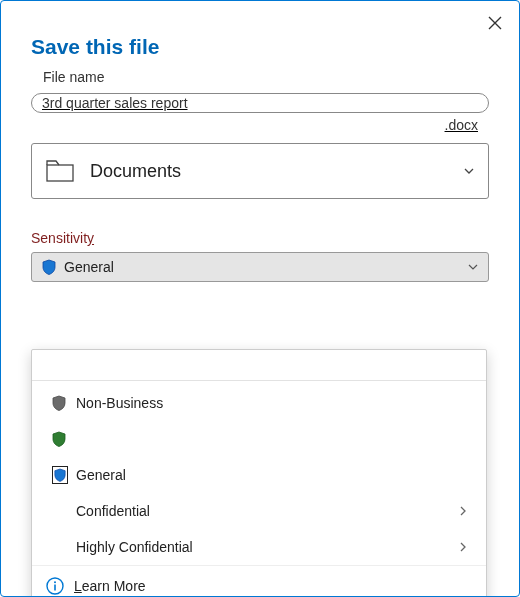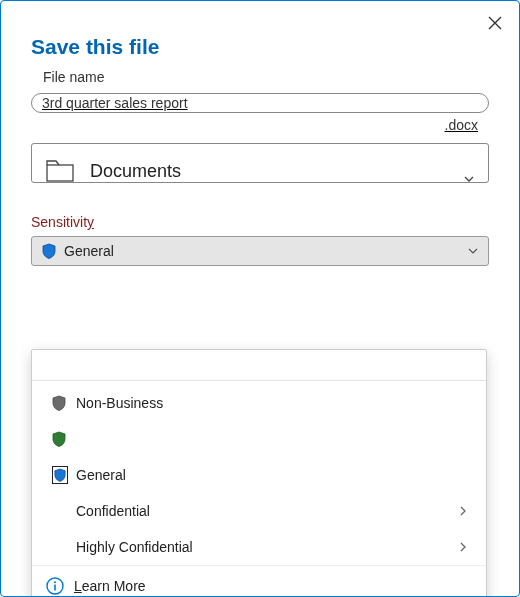--- a/index.html
+++ b/index.html
@@ -63,24 +63,24 @@
       color: #333;
       background: transparent;
     }
     .ext {
       font-size: 14px;
       color: #333;
       margin-top: 43px;
     }
     .location-box {
       display: flex;
-      align-items: flex-end;
+      align-items: center;
       border: 1px solid #888;
       border-radius: 3px;
-      height: 40px;
+      height: 56px;
       padding: 0 14px;
       margin-bottom: 30px;
       cursor: pointer;
     }
     .folder-icon {
       width: 28px;
       height: 22px;
       margin-right: 16px;
     }
     .location-text {

